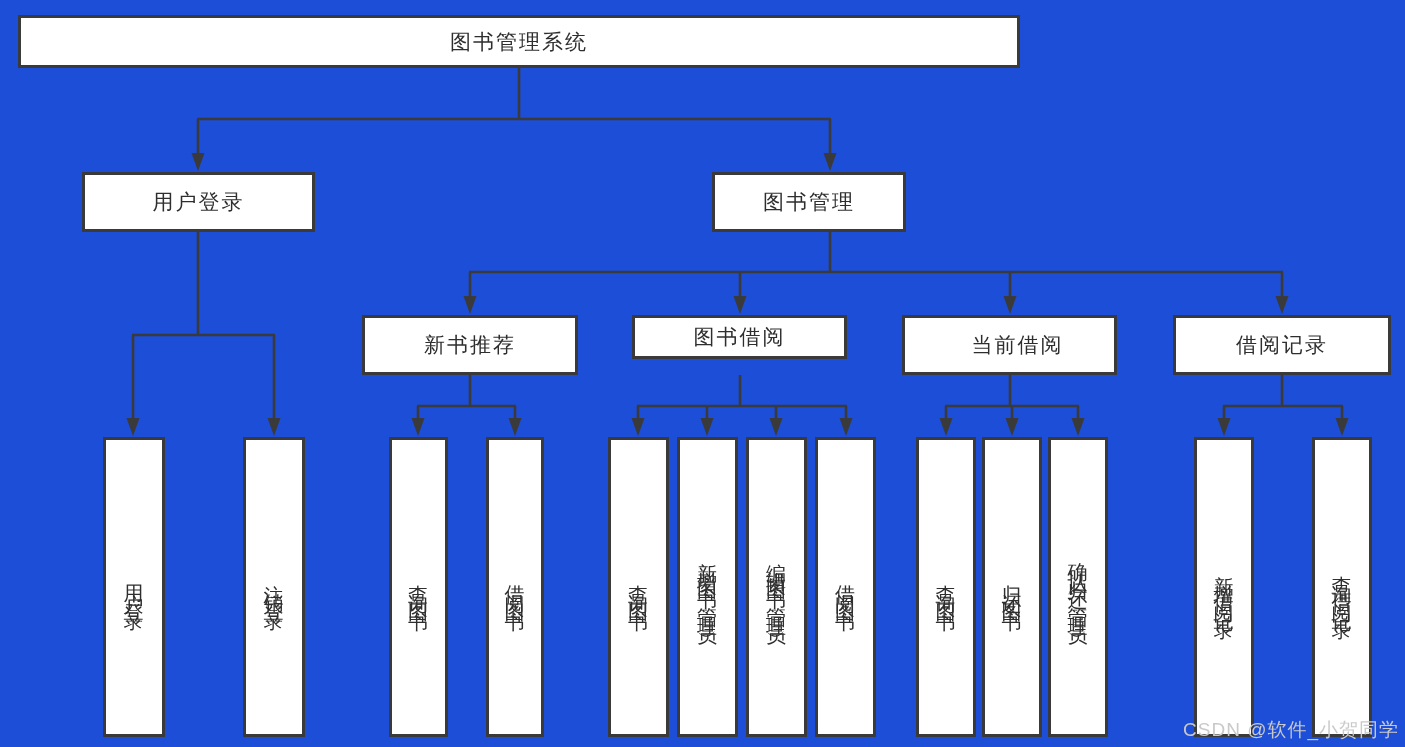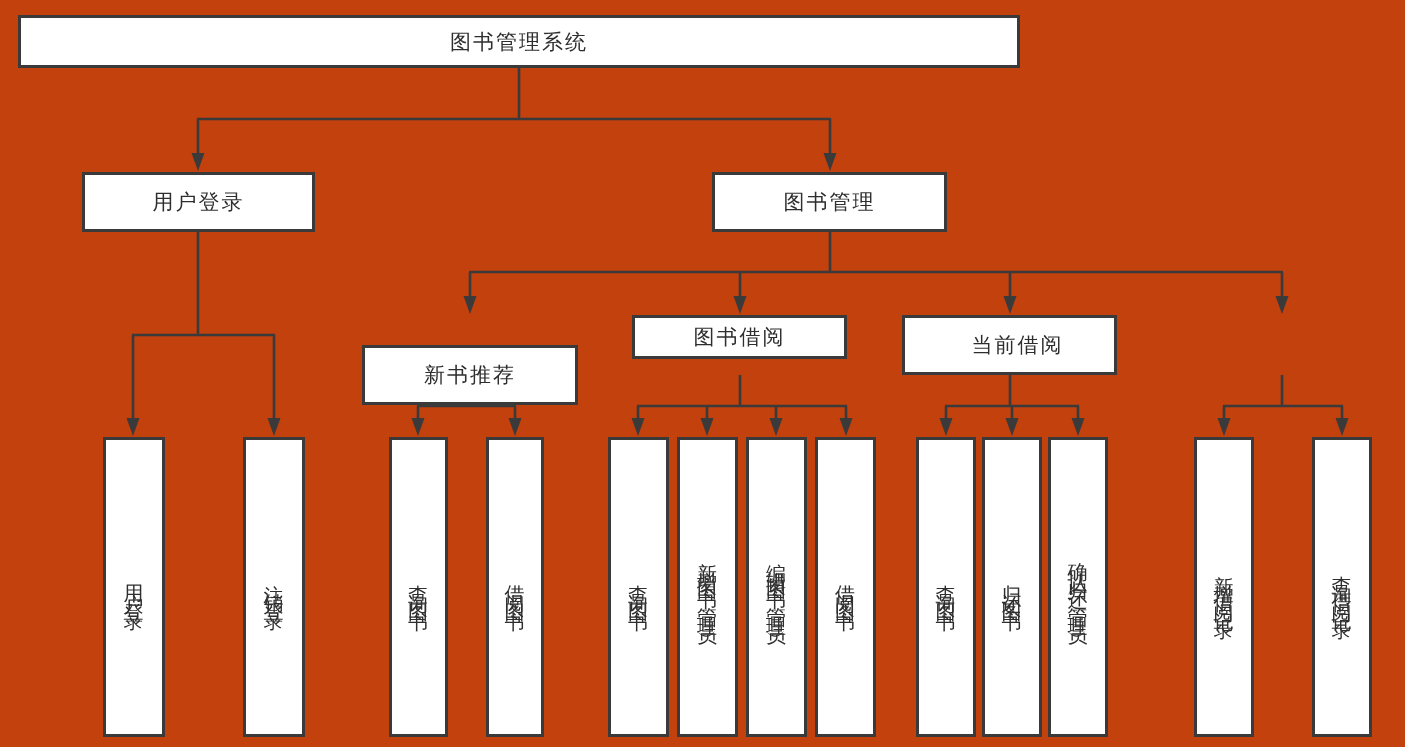--- a/index.html
+++ b/index.html
@@ -5,21 +5,21 @@
   :root{
     --line:#3a3a3a;
     --text:#2e2e2e;
     --wm:#c9c9c9;
   }
   html,body{margin:0;padding:0;background:#fff;}
   body{font-family:"Liberation Sans","DejaVu Sans",sans-serif;}
   .canvas{
     position:relative;
     width:1405px;height:747px;
-    background:#c2410c;
+    background:#1d4ed8;
     overflow:hidden;
   }
   .connectors{
     position:absolute;left:0;top:0;width:1405px;height:747px;
   }
   .connectors path{stroke:var(--line);stroke-width:2.6;fill:none;}
   .connectors polygon{fill:var(--line);stroke:none;}
   .node{
     position:absolute;
     box-sizing:border-box;
@@ -37,22 +37,22 @@
   .vlabel{
     writing-mode:vertical-rl;
     text-orientation:mixed;
     font-size:20px;
     letter-spacing:9px;
     line-height:1;
   }
   
   .b-root{left:18px;top:15px;width:1002px;height:53px;}
   .b-user-login{left:82px;top:172px;width:233px;height:60px;}
-  .b-book-mgmt{left:712px;top:172px;width:235px;height:60px;}
-  .b-new-book{left:362px;top:315px;width:216px;height:60px;margin-top:30px;}
+  .b-book-mgmt{left:712px;top:172px;width:194px;height:60px;}
+  .b-new-book{left:362px;top:315px;width:216px;height:60px;}
   .b-borrow{left:632px;top:315px;width:215px;height:44px;}
   .b-current{left:902px;top:315px;width:215px;height:60px;padding-left:16px;}
   .b-records{left:1173px;top:315px;width:218px;height:60px;}
   .l-ul-1{left:103px;width:62px;}
   .l-ul-2{left:243px;width:62px;}
   .l-nb-1{left:389px;width:59px;}
   .l-nb-2{left:486px;width:58px;}
   .l-bb-1{left:608px;width:61px;}
   .l-bb-2{left:677px;width:61px;}
   .l-bb-3{left:746px;width:61px;}
@@ -131,20 +131,23 @@
 
   <div class="node b-new-book">
     <span class="hlabel">新书推荐</span>
   </div>
   <div class="node b-borrow">
     <span class="hlabel">图书借阅</span>
   </div>
   <div class="node b-current">
     <span class="hlabel">当前借阅</span>
   </div>
+  <div class="node b-records">
+    <span class="hlabel">借阅记录</span>
+  </div>
 
   <div class="node vleaf l-ul-1">
     <span class="vlabel">用户登录</span>
   </div>
   <div class="node vleaf l-ul-2">
     <span class="vlabel">注销登录</span>
   </div>
 
   <div class="node vleaf l-nb-1">
     <span class="vlabel">查询图书</span>
@@ -176,14 +179,15 @@
     <span class="vlabel">确认归还（管理员）</span>
   </div>
 
   <div class="node vleaf l-br-1">
     <span class="vlabel">新增借阅记录</span>
   </div>
   <div class="node vleaf l-br-2">
     <span class="vlabel">查询借阅记录</span>
   </div>
 
+  <div class="watermark">CSDN @软件_小贺同学</div>
 
 </div>
 
 </body></html>

